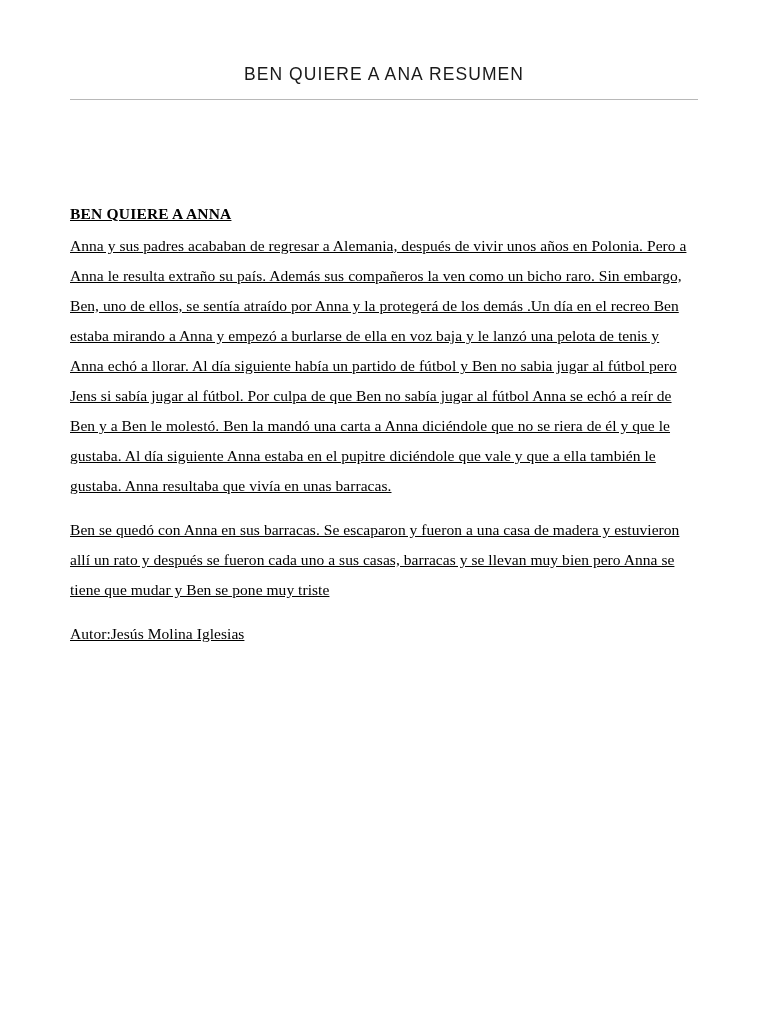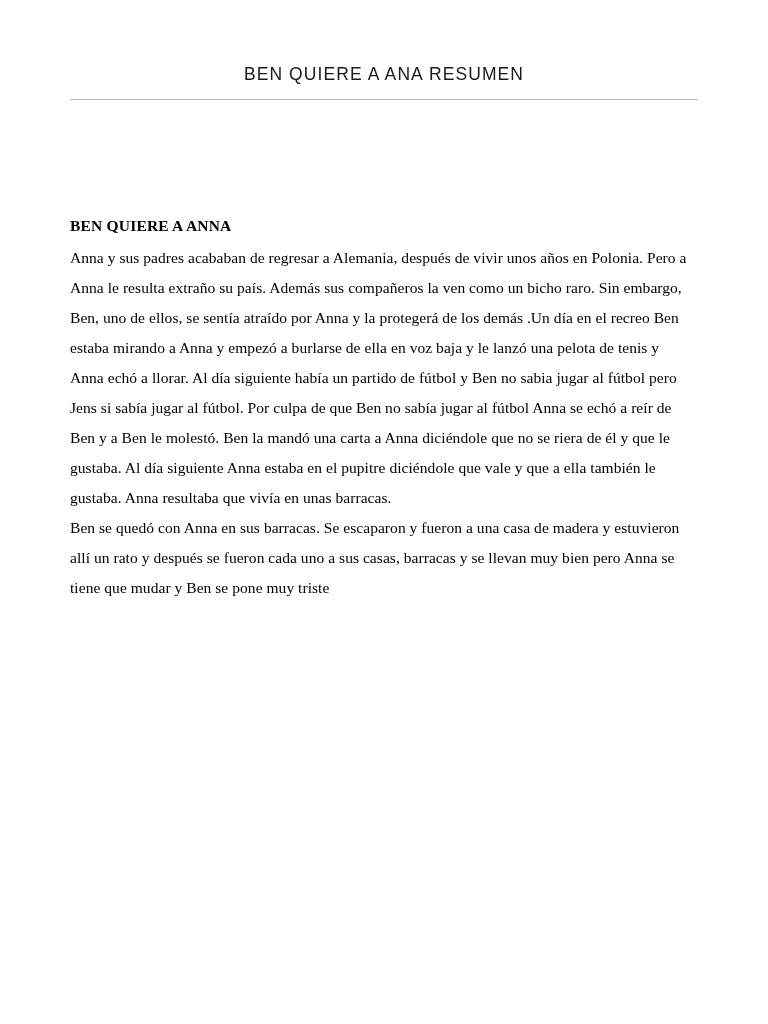--- a/index.html
+++ b/index.html
@@ -41,41 +41,42 @@
   .header-rule {
     position: absolute;
     top: 99px;
     left: 70px;
     width: 628px;
     height: 1px;
     background: #b8b8b8;
   }
   .body-block {
     position: absolute;
-    top: 212px;
+    top: 200px;
     left: 70px;
     width: 624px;
+    text-decoration: underline;
   }
   .doc-title {
     font-family: "Liberation Serif", serif;
     font-weight: bold;
     font-size: 15.5px;
     line-height: 28px;
     letter-spacing: 0.2px;
     margin: 0 0 3px 0;
   }
   p.para {
     margin: 0;
     font-size: 15.5px;
     line-height: 30px;
     text-align: left;
     letter-spacing: 0.05px;
   }
   p.para + p.para {
-    margin-top: 0px;
+    margin-top: 14px;
   }
   .author {
     margin-top: 29px;
     font-size: 15.5px;
     line-height: 30px;
   }
 </style>
 </head>
 <body>
 
@@ -83,15 +84,16 @@
 
   <div class="doc-header">
     <div class="header-title">BEN QUIERE A ANA RESUMEN</div>
   </div>
   <div class="header-rule"></div>
 
   <div class="body-block">
     <div class="doc-title">BEN QUIERE A ANNA</div>
     <p class="para">Anna y sus padres acababan de regresar a Alemania, después de vivir unos años en Polonia. Pero a Anna le resulta extraño su país. Además sus compañeros la ven como un bicho raro. Sin embargo, Ben, uno de ellos, se sentía atraído por Anna y la protegerá de los demás .Un día en el recreo Ben estaba mirando a Anna y empezó a burlarse de ella en voz baja y le lanzó una pelota de tenis y Anna echó a llorar. Al día siguiente había un partido de fútbol y Ben no sabia jugar al fútbol pero Jens si sabía jugar al fútbol. Por culpa de que Ben no sabía jugar al fútbol Anna se echó a reír de Ben y a Ben le molestó. Ben la mandó una carta a Anna diciéndole que no se riera de él y que le gustaba. Al día siguiente Anna estaba en el pupitre diciéndole que vale y que a ella también le gustaba. Anna resultaba que vivía en unas barracas.</p>
     <p class="para">Ben se quedó con Anna en sus barracas. Se escaparon y fueron a una casa de madera y estuvieron allí un rato y después se fueron cada uno a sus casas, barracas y se llevan muy bien pero Anna se tiene que mudar y Ben se pone muy triste</p>
+    <p class="para author">Autor:Jesús Molina Iglesias</p>
   </div>
 
 </div>
 
 </body></html>

